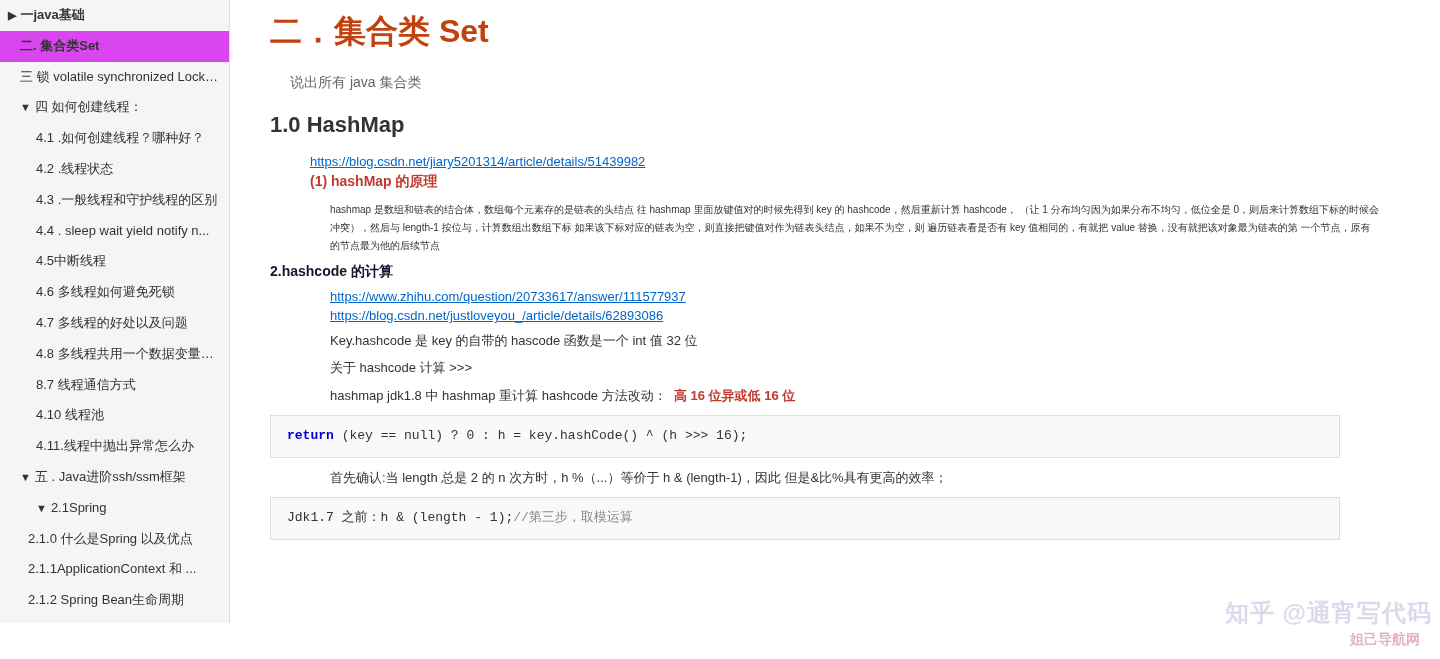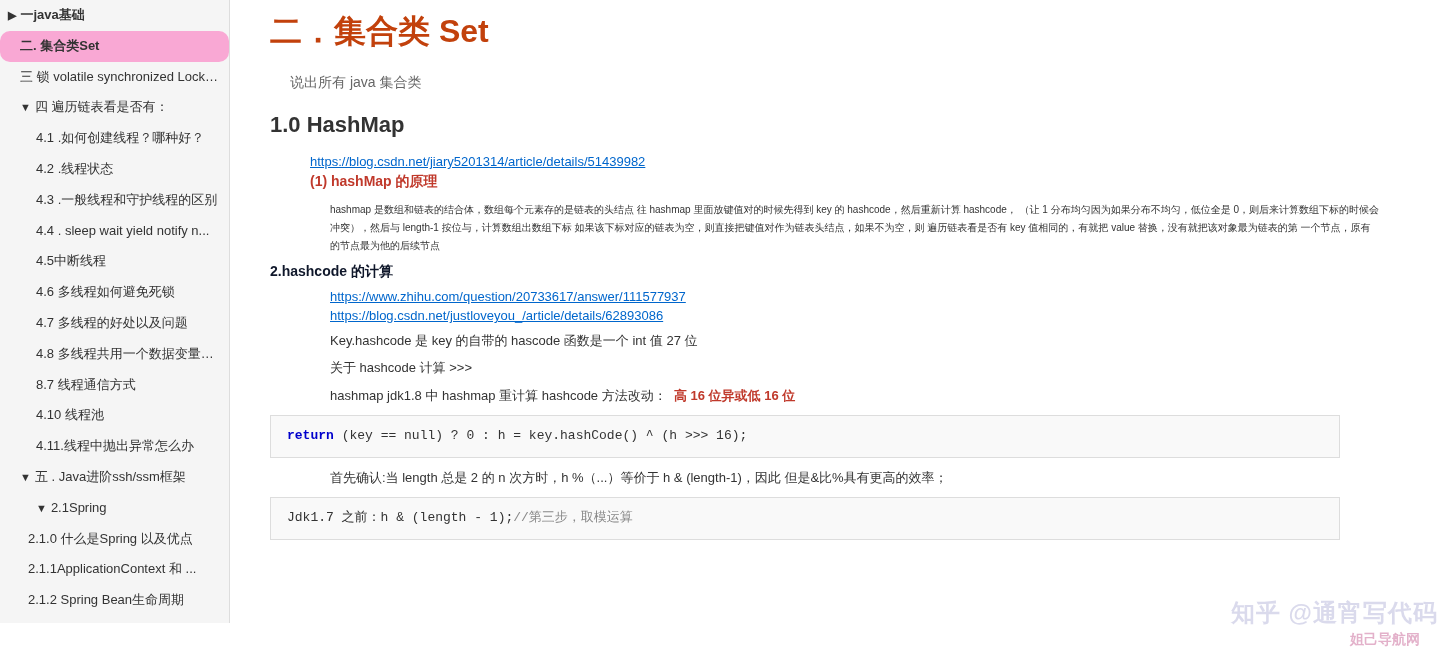--- a/index.html
+++ b/index.html
@@ -21,21 +21,21 @@
     .sidebar-item {
       padding: 5px 8px 5px 12px;
       cursor: pointer;
       font-size: 13px;
       color: #333;
       white-space: nowrap;
       overflow: hidden;
       text-overflow: ellipsis;
       line-height: 1.6;
     }
-    .sidebar-item.active { background: #f9a8d4; color: #333; font-weight: bold; border-radius: 10px; }
+    .sidebar-item.active { background: #d946ef; color: #333; font-weight: bold; }
     .sidebar-item.level1 { font-weight: bold; padding-left: 8px; }
     .sidebar-item.level2 { padding-left: 20px; }
     .sidebar-item.level3 { padding-left: 36px; }
     .sidebar-item.level4 { padding-left: 28px; }
 
     .sidebar-arrow { display: inline-block; margin-right: 4px; font-size: 11px; }
 
     
     #main {
       flex: 1;
@@ -130,21 +130,21 @@
       color: #333;
       margin: 8px 0 8px 0;
       line-height: 1.6;
     }
     .code-keyword { color: #0000cc; font-weight: bold; }
     .code-comment { color: #888; }
 
     .watermark {
       position: fixed;
       bottom: 30px;
-      right: 2px;
+      right: 8px;
       font-size: 24px;
       color: rgba(150, 150, 200, 0.35);
       font-weight: bold;
       pointer-events: none;
       z-index: 999;
       letter-spacing: 1px;
     }
 
     .watermark2 {
       position: fixed;
@@ -168,21 +168,21 @@
   <div class="sidebar-item level1">
     <span class="sidebar-arrow">▶</span><span>一java基础</span>
   </div>
   <div class="sidebar-item level2 active">
     <span>二. 集合类Set</span>
   </div>
   <div class="sidebar-item level2">
     <span>三 锁 volatile synchronized Lock R...</span>
   </div>
   <div class="sidebar-item level2">
-    <span class="sidebar-arrow">▼</span><span>四 遍历链表看是否有：</span>
+    <span class="sidebar-arrow">▼</span><span>四 如何创建线程：</span>
   </div>
   <div class="sidebar-item level3">
     <span>4.1 .如何创建线程？哪种好？</span>
   </div>
   <div class="sidebar-item level3">
     <span>4.2 .线程状态</span>
   </div>
   <div class="sidebar-item level3">
     <span>4.3 .一般线程和守护线程的区别</span>
   </div>
@@ -249,21 +249,21 @@
 
   <div style="padding-left: 0; margin-bottom: 8px;">
     <span class="hashcode-title">2.hashcode 的计算</span>
   </div>
 
   <div class="hashcode-links">
     <a class="link-text" style="padding-left:0;" href="#">https://www.zhihu.com/question/20733617/answer/111577937</a>
     <a class="link-text" style="padding-left:0;" href="#">https://blog.csdn.net/justloveyou_/article/details/62893086</a>
   </div>
 
-  <div class="plain-text">Key.hashcode 是 key 的自带的 hascode 函数是一个 int 值 27 位</div>
+  <div class="plain-text">Key.hashcode 是 key 的自带的 hascode 函数是一个 int 值 32 位</div>
 
   <div class="plain-text">关于 hashcode 计算  &gt;&gt;&gt;</div>
 
   <div class="plain-text">
     hashmap jdk1.8 中 hashmap 重计算 hashcode 方法改动：&nbsp;&nbsp;<span class="red-inline">高 16 位异或低 16 位</span>
   </div>
 
   <div class="code-area">
     <div class="code-block">
       <span class="code-keyword">return</span>

